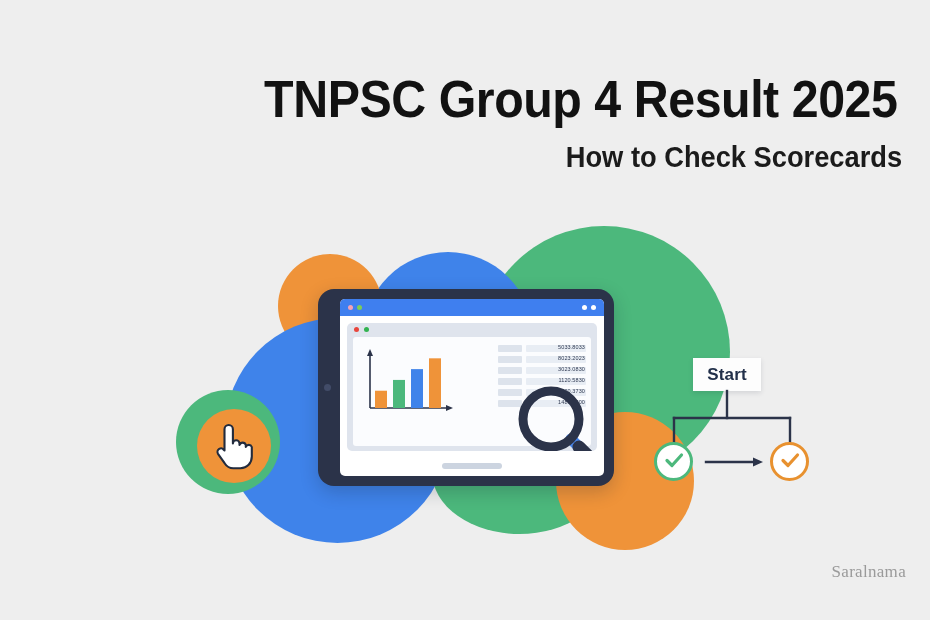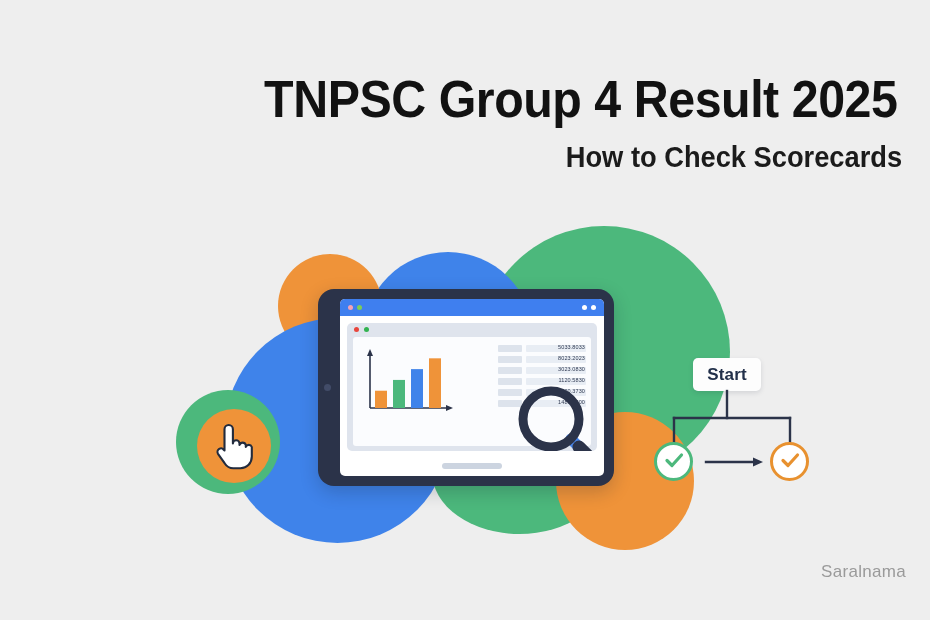--- a/index.html
+++ b/index.html
@@ -108,21 +108,21 @@
   
   #home-indicator{
     position:absolute; left:50%; transform:translateX(-50%);
     bottom:7px; width:60px; height:6px; background:#ccd4e0; border-radius:3px;
   }
 
   
   #flow{ position:absolute; left:648px; top:358px; width:190px; height:124px; }
   #start-node{
     position:absolute; left:45px; top:0; width:68px; height:33px;
-    background:#fdfdfd; border-radius:5px;
+    background:#fdfdfd; border-radius:0;
     box-shadow:0 2px 5px rgba(30,40,60,.13);
     display:flex; align-items:center; justify-content:center;
   }
   #start-label{ font-size:17px; font-weight:600; color:#22304a; letter-spacing:.2px; }
   #flow-svg{ position:absolute; left:0; top:0; width:190px; height:124px; }
   .check-node{
     position:absolute; width:39px; height:39px; border-radius:50%;
     background:#ffffff; display:flex; align-items:center; justify-content:center;
   }
   #check-green{ left:6px; top:84px; border:3.5px solid #4cb87c; }
@@ -285,15 +285,15 @@
 
     <div class="check-node" id="check-orange" style="border-color: rgb(232, 145, 47);">
       <span>
         <svg viewBox="0 0 22 22" xmlns="http://www.w3.org/2000/svg">
           <polyline points="4,11.5 9,16.5 18.5,6" fill="none" stroke="#e8912f" stroke-width="3.2" stroke-linecap="round" stroke-linejoin="round"></polyline>
         </svg>
       </span>
     </div>
   </div>
 
-  <div id="watermark" style="color: rgb(154, 154, 154);">Saralnama</div>
+  <div id="watermark" style="color: rgb(154, 154, 154); font-family: Liberation Serif, serif;">Saralnama</div>
 
 </div>
 
 </body></html>

